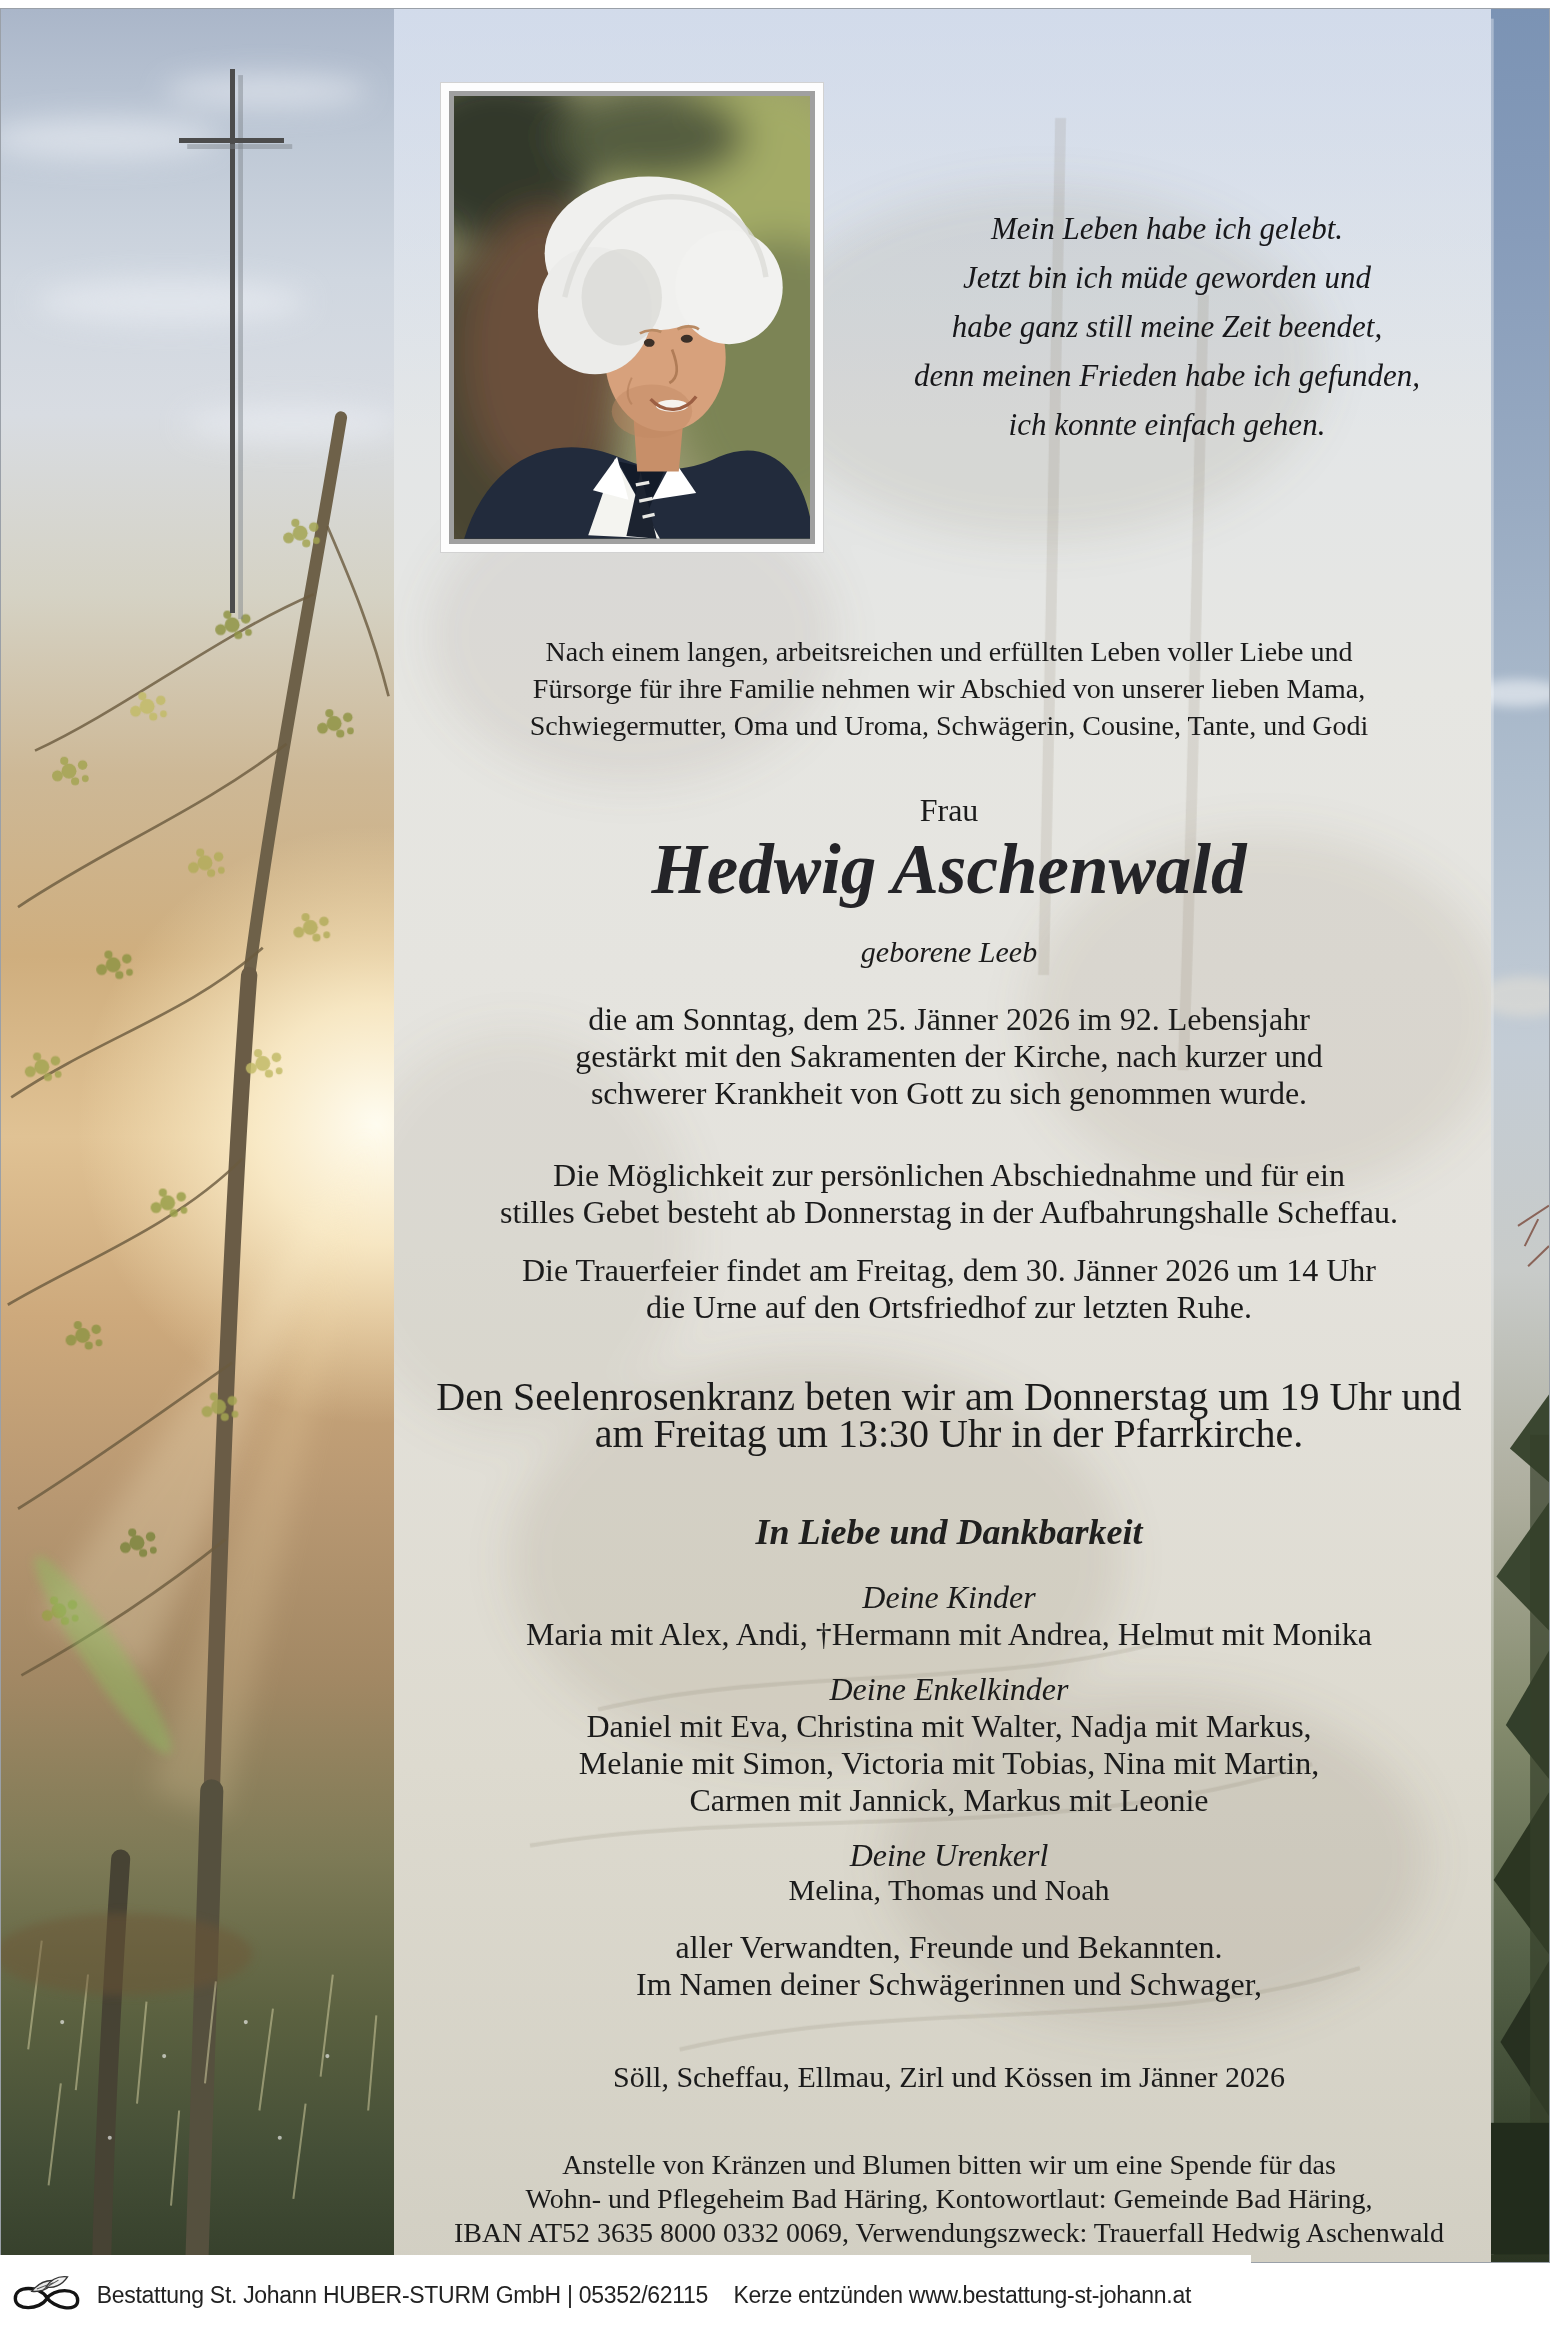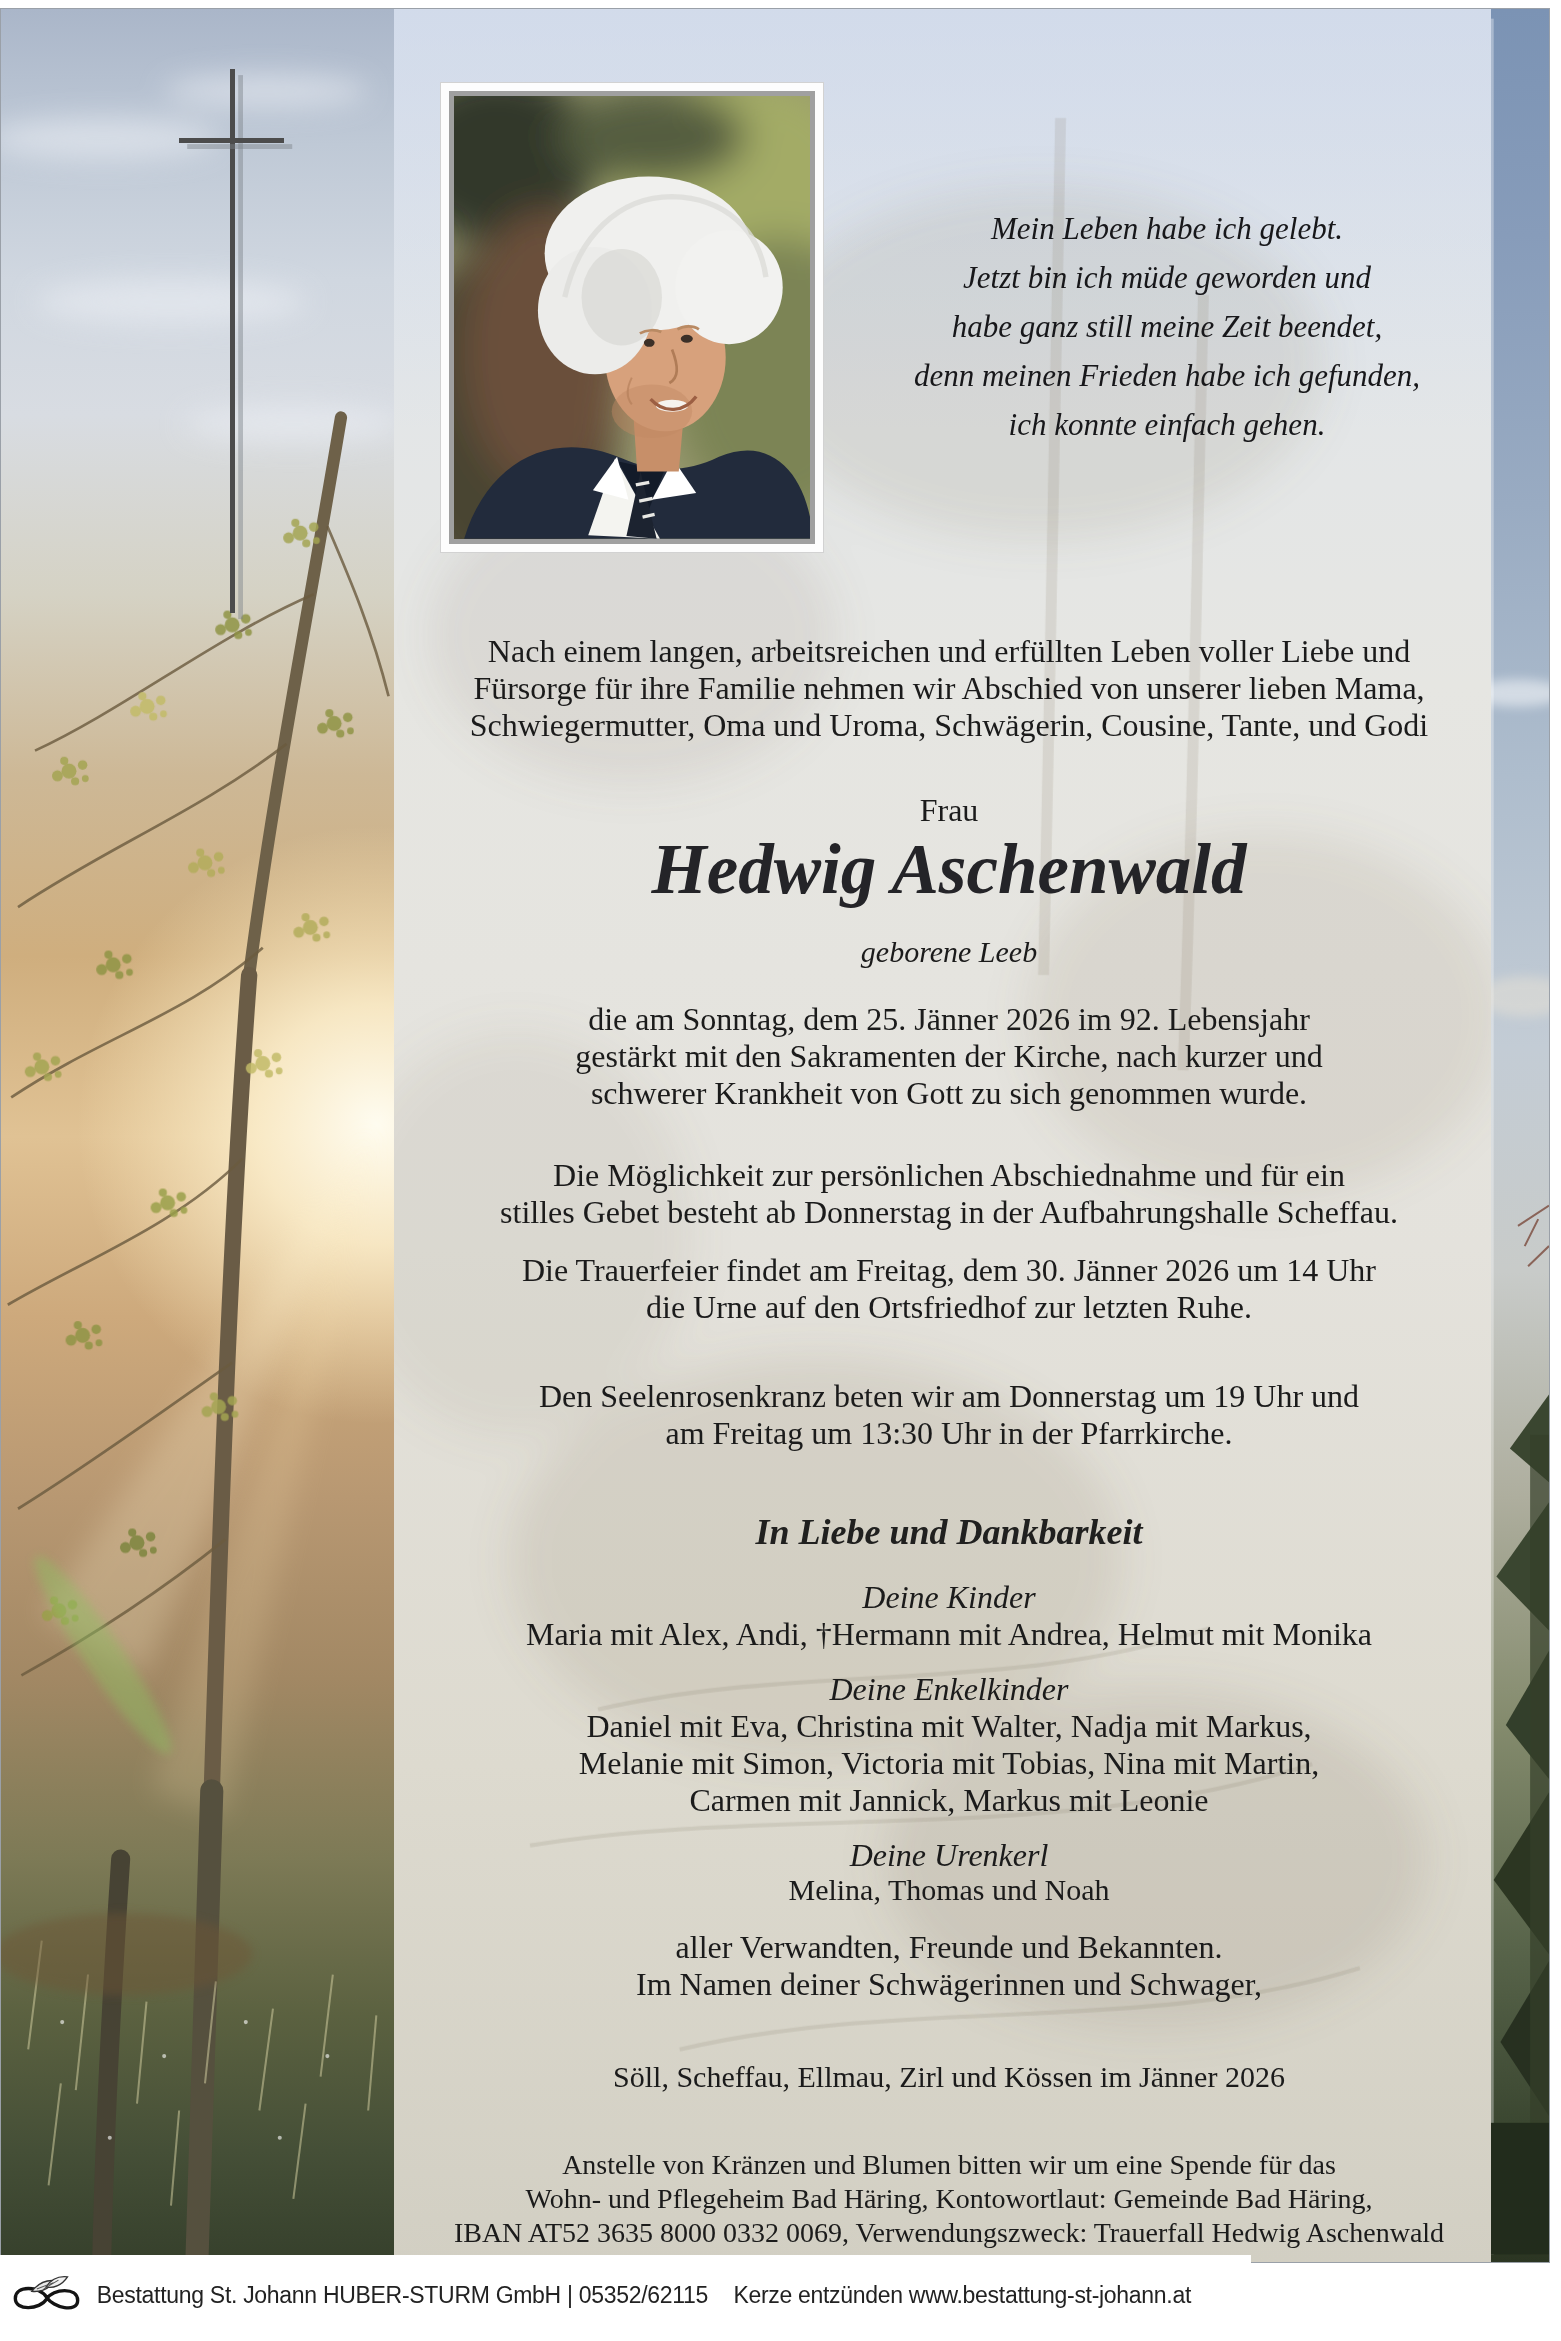--- a/index.html
+++ b/index.html
@@ -45,28 +45,28 @@
     width:100%;height:100%;box-sizing:border-box;border:5.4px solid #a0a0a0;overflow:hidden;background:#8a8d77;
   }
   .photo-frame svg{display:block;width:100%;height:100%;}
   
   .mid{position:absolute;left:393px;width:1110px;text-align:center;}
   .line{white-space:nowrap;}
   .poem{
     position:absolute;left:843px;top:195px;width:646px;text-align:center;
     font-style:italic;font-size:31px;line-height:49px;color:#17171a;
   }
-  .intro{top:624px;font-size:32px;line-height:37px;}
+  .intro{top:624px;font-size:28px;line-height:37px;}
   .frau{top:767px;font-size:32px;line-height:37px;margin-top:16px;}
   .name{top:809px;font-size:71px;line-height:102px;font-weight:bold;font-style:italic;color:#242428;}
   .maiden{top:924px;font-size:30px;line-height:37px;font-style:italic;}
   .p1{top:992px;font-size:32px;line-height:37px;}
   .p2{top:1148px;font-size:32px;line-height:37px;}
   .p3{top:1243px;font-size:32px;line-height:37px;}
-  .p4{top:1369px;font-size:32px;line-height:37px;}
+  .p4{top:1369px;font-size:40px;line-height:37px;}
   .closing{top:1504px;font-size:36px;line-height:39px;font-weight:bold;font-style:italic;color:#20201f;}
   .fam-label{font-size:32px;line-height:37px;font-style:italic;}
   .lbl-kinder{top:1570px;} .txt-kinder{top:1607px;font-size:32px;line-height:37px;}
   .lbl-enkel{top:1662px;} .txt-enkel{top:1699px;font-size:32px;line-height:37px;}
   .lbl-urenkel{top:1828px;} .txt-urenkel{top:1862px;font-size:30px;line-height:37px;}
   .imnamen{top:1920px;font-size:32px;line-height:37px;}
   .places{top:2049px;font-size:30px;line-height:37px;}
   .donation{top:2139px;font-size:28px;line-height:34px;}
   
   .footer{position:absolute;left:0;top:2255px;width:1251px;height:87px;background:#ffffff;}

